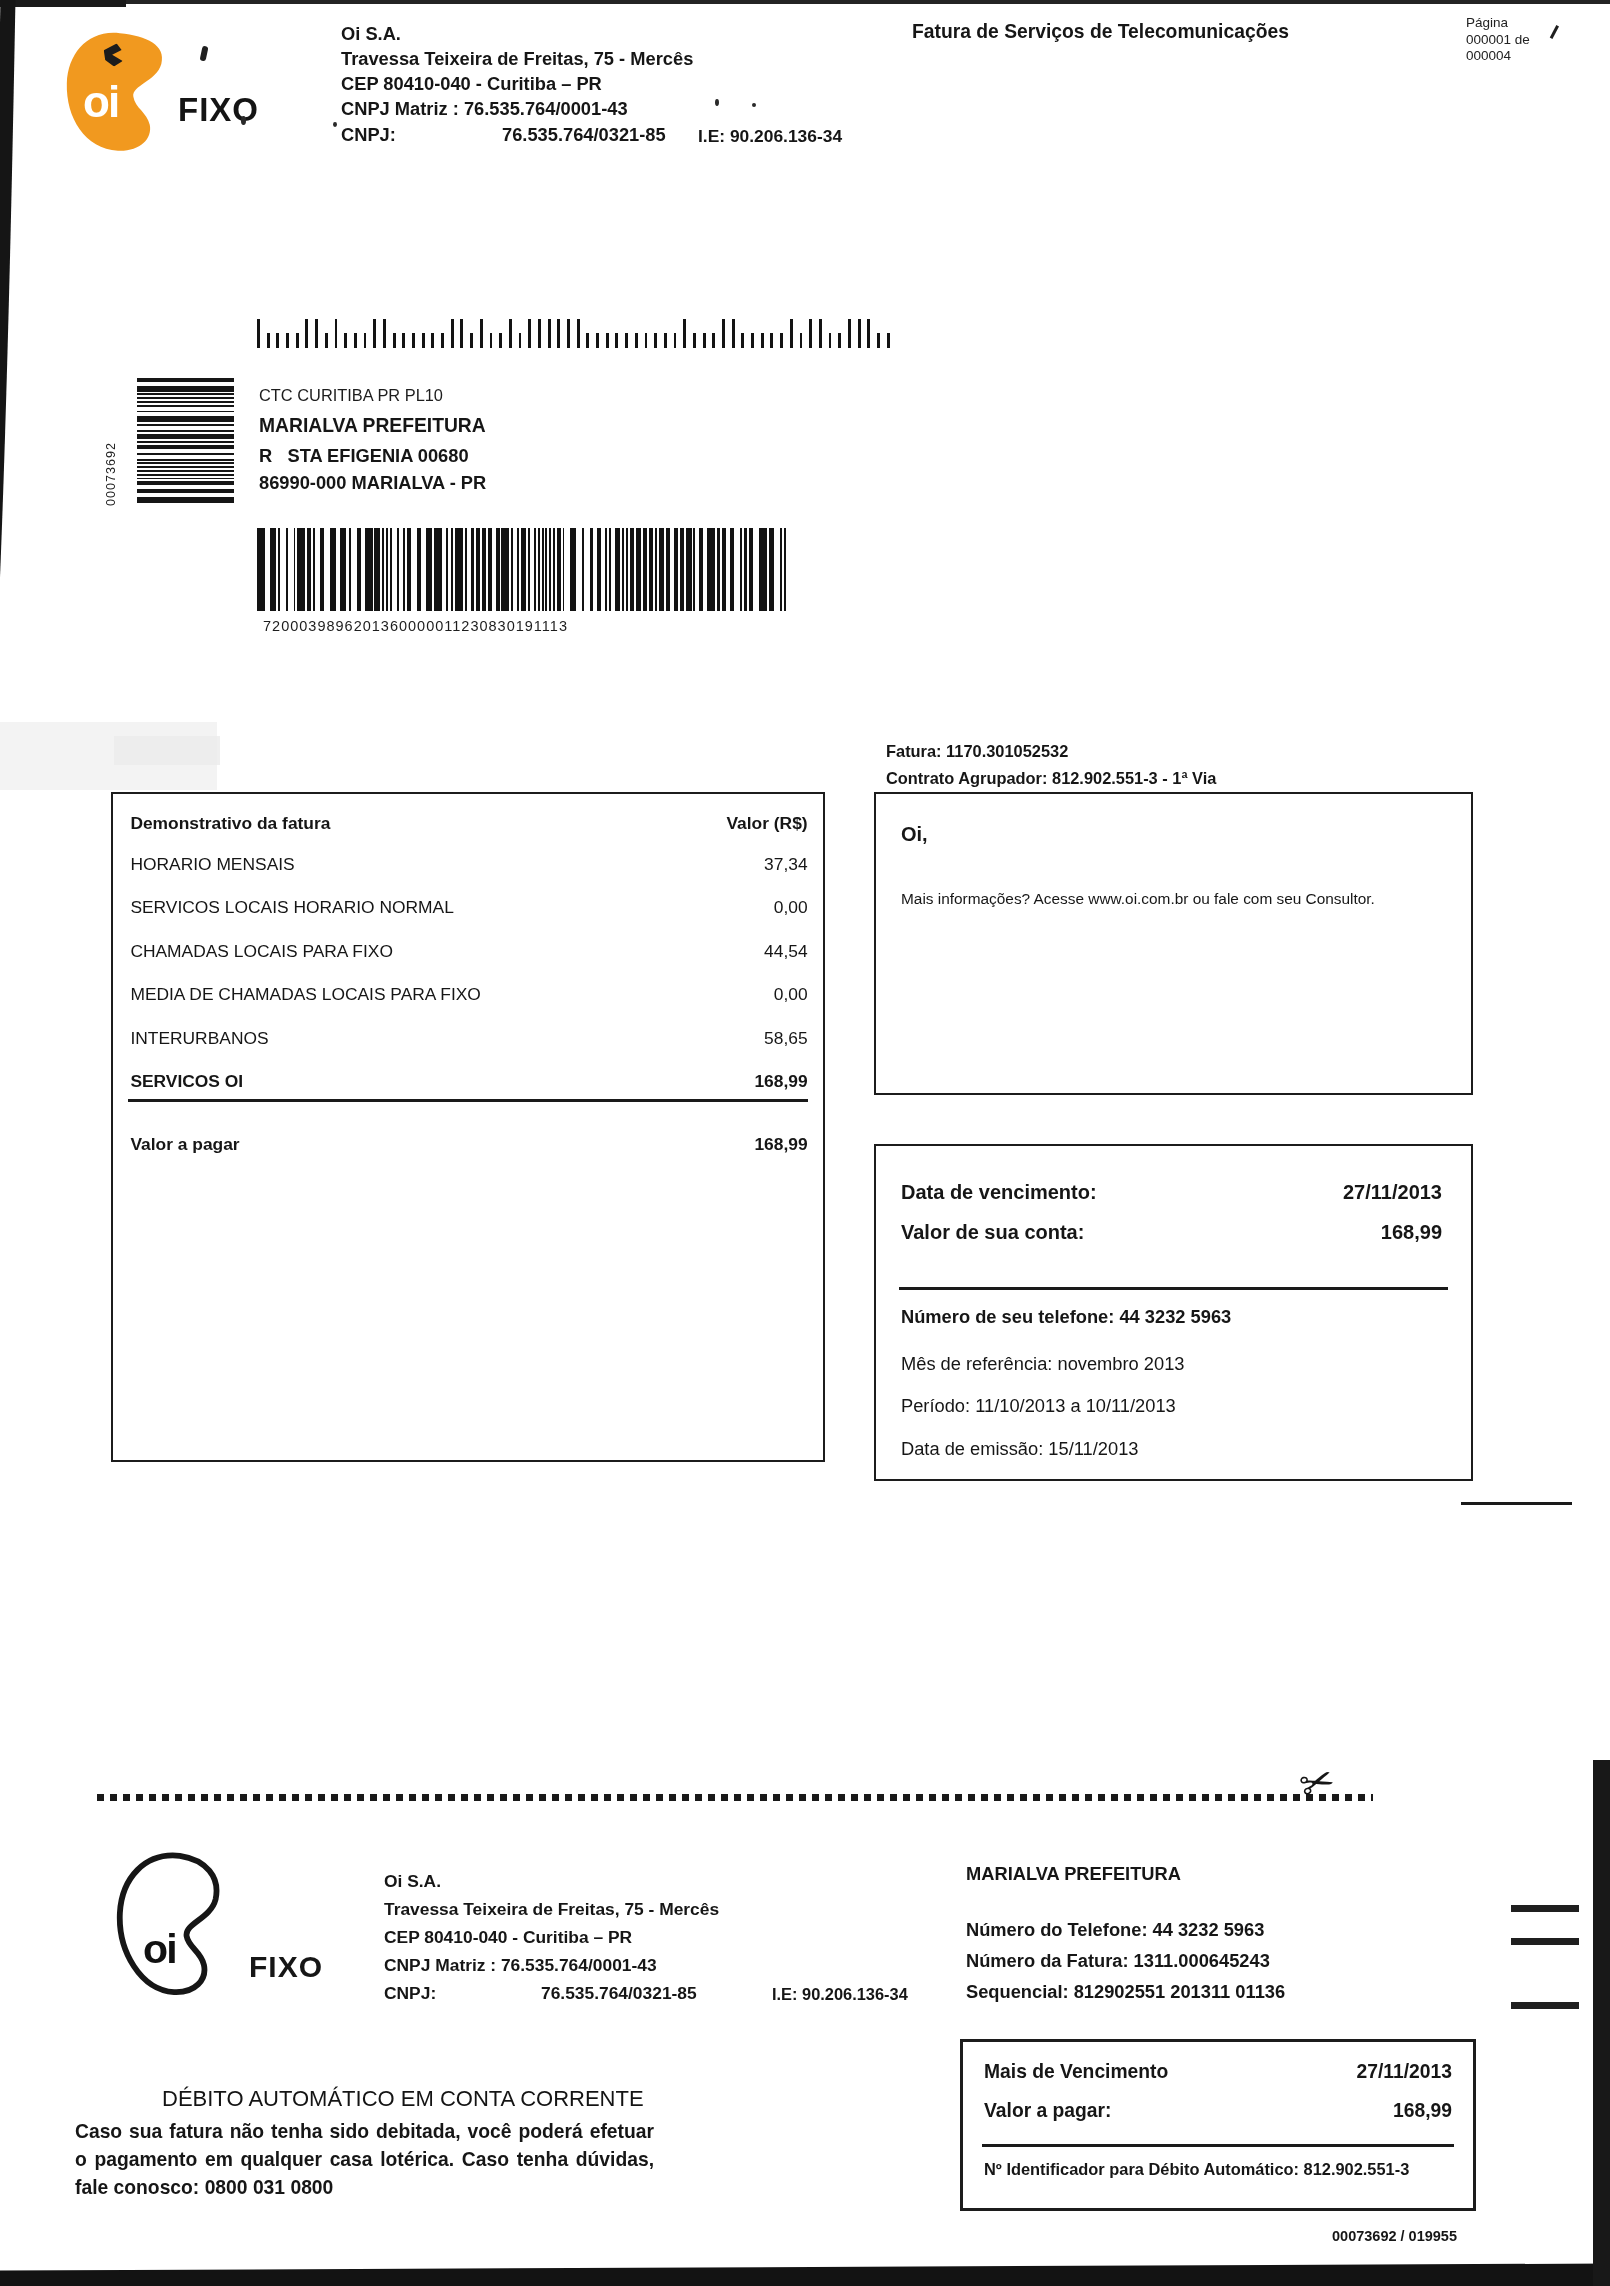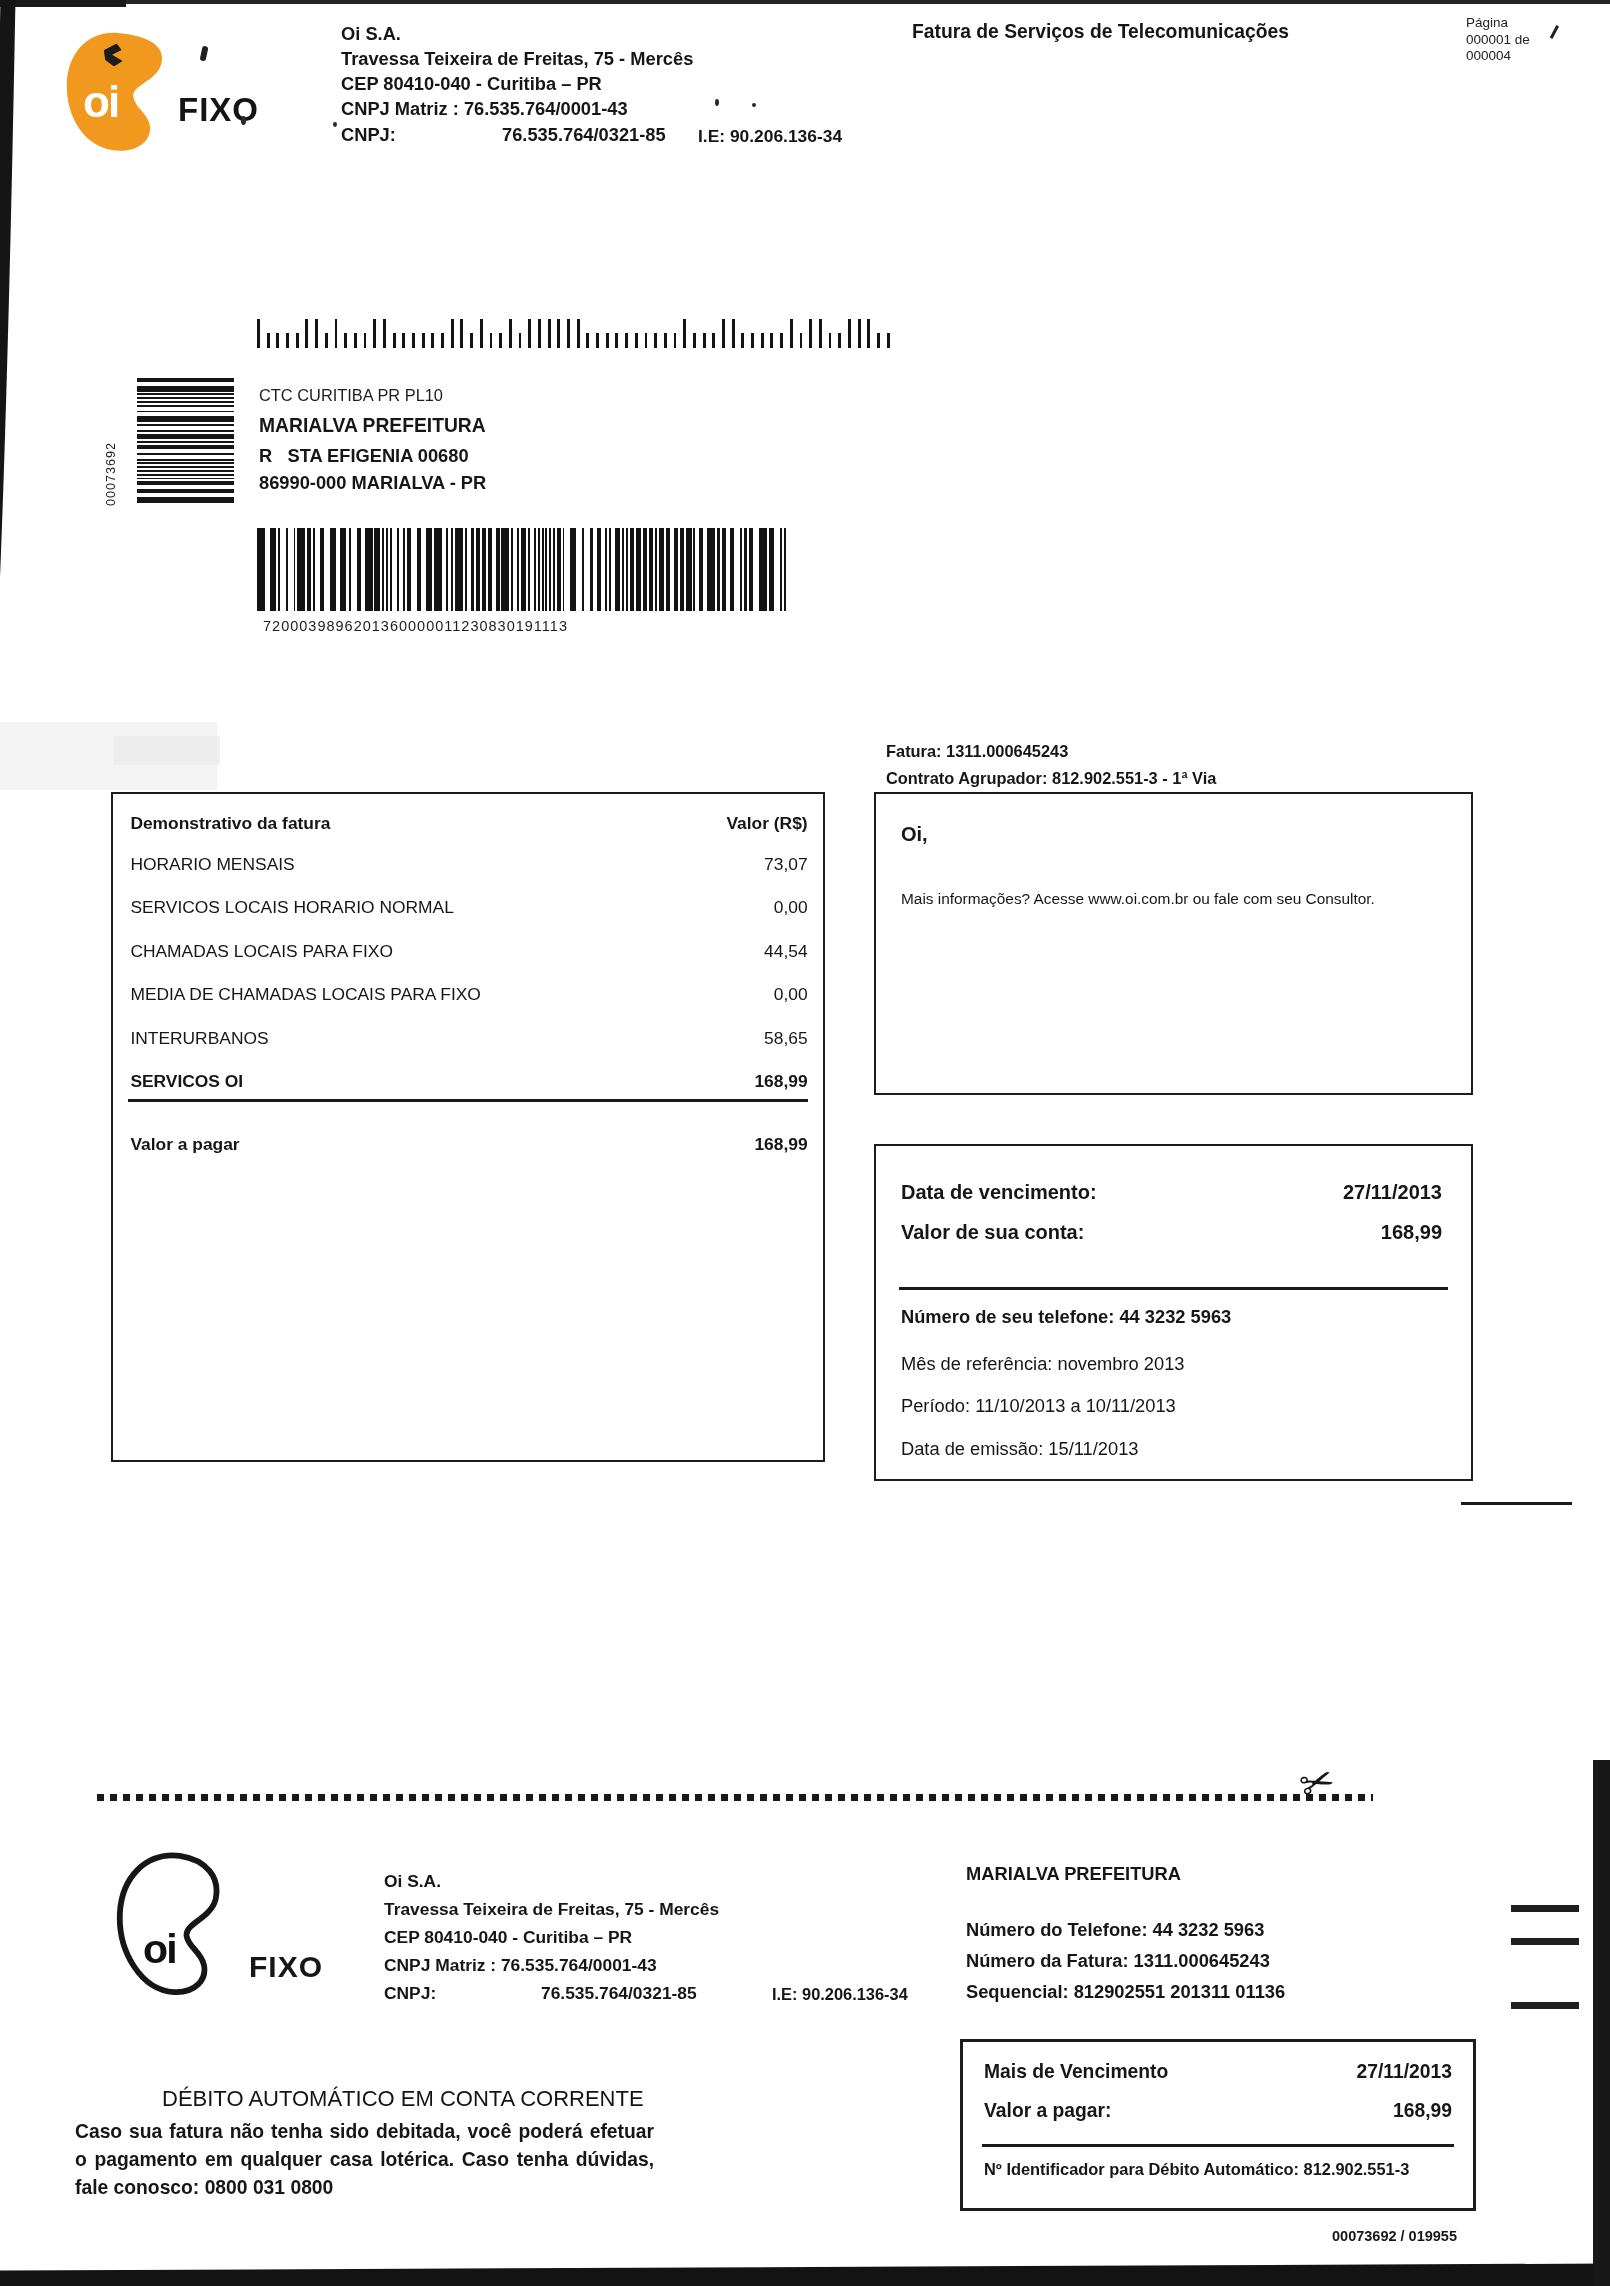--- a/index.html
+++ b/index.html
@@ -413,31 +413,31 @@
       <u style="width:1.9px"></u>
       <i style="width:5.8px"></i>
       <u style="width:5.8px"></u>
       <i style="width:1.9px"></i>
       <u style="width:1.9px"></u>
       <i style="width:1.9px"></i>
       <u style="width:3.9px"></u>
     </div>
   <div class="abs" style="left:263px;top:618px;font-size:14.5px;letter-spacing:1px;color:#1d1d1d;">7200039896201360000011230830191113</div>
 
-  <div class="abs b" style="left:886px;top:742px;font-size:16.4px;">Fatura: 1311.000645243</div>
+  <div class="abs b" style="left:886px;top:742px;font-size:16.4px;">Fatura: 1170.301052532</div>
   <div class="abs b" style="left:886px;top:769px;font-size:16.4px;">Contrato Agrupador: 812.902.551-3 - 1ª Via</div>
 
   <div class="box" style="left:111px;top:792px;width:710px;height:666px;">
     <div class="abs row2 b" style="left:17.4px;right:15.4px;top:19.3px;font-size:17.4px;">
       <span>Demonstrativo da fatura</span>
       <span>Valor (R$)</span>
     </div>
     <div class="abs row2" style="left:17.4px;right:15.4px;top:60px;font-size:17.4px;">
       <span>HORARIO MENSAIS</span>
-        <span>73,07</span>
+        <span>37,34</span>
     </div>
     <div class="abs row2" style="left:17.4px;right:15.4px;top:103px;font-size:17.4px;">
       <span>SERVICOS LOCAIS HORARIO NORMAL</span>
         <span>0,00</span>
     </div>
     <div class="abs row2" style="left:17.4px;right:15.4px;top:147px;font-size:17.4px;">
       <span>CHAMADAS LOCAIS PARA FIXO</span>
         <span>44,54</span>
     </div>
     <div class="abs row2" style="left:17.4px;right:15.4px;top:190px;font-size:17.4px;">

